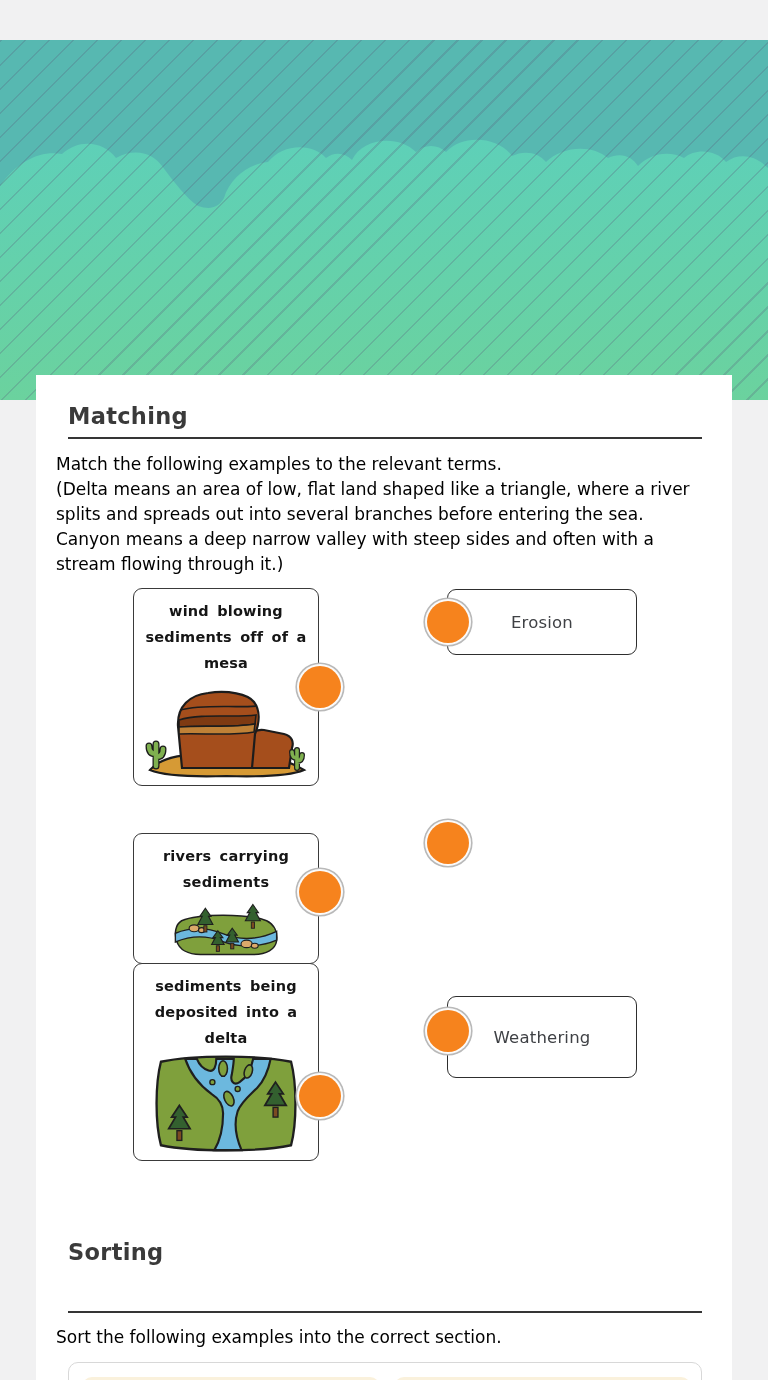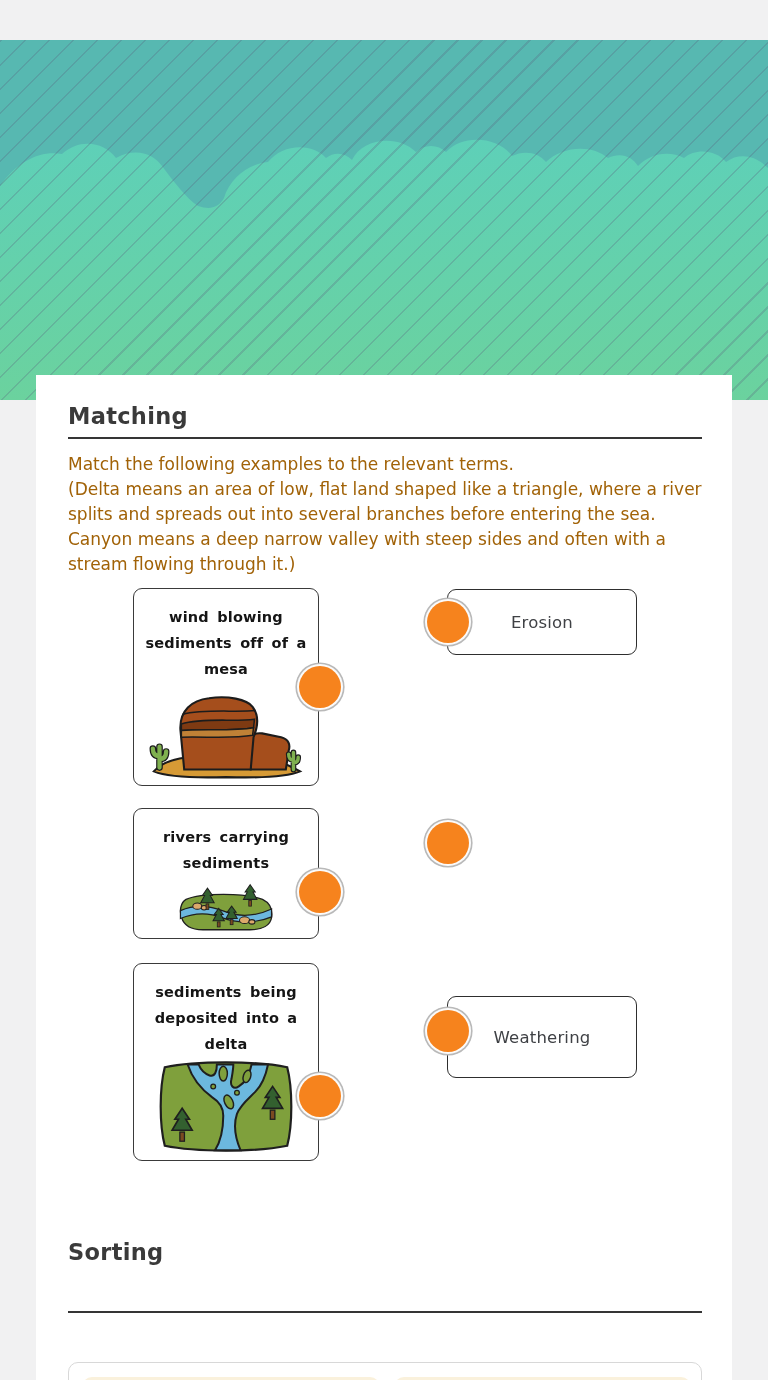--- a/index.html
+++ b/index.html
@@ -10,25 +10,25 @@
   
   .header { position:absolute; left:0; top:0; width:768px; height:360px; overflow:hidden; background:#57b8b1; }
   .header svg { display:block; }
   .stripes { position:absolute; inset:0;
     background:repeating-linear-gradient(135deg, rgba(88,94,124,.25) 0px, rgba(88,94,124,.25) 1.6px, transparent 1.6px, transparent 17px); }
 
   
   .sheet { position:absolute; left:36px; top:335px; width:696px; height:1045px; background:#ffffff; }
   .h-title { position:absolute; left:32px; font-size:22.5px; font-weight:600; color:#3a3a3a; letter-spacing:.3px; }
   .rule { position:absolute; left:32px; width:634px; height:0; border-top:2px solid #353535; }
-  .para { position:absolute; left:32px; width:640px; font-size:17px; line-height:25px; color:#a16207; }
+  .para { position:absolute; left:20px; width:640px; font-size:17px; line-height:25px; color:#000000; }
 
   
   .img-card { position:absolute; left:97px; width:186px; background:#fff; border:1.6px solid #3a3a3a;
-    border-radius:9px; display:flex; flex-direction:column; align-items:center; padding:15px 8px 6px; }
+    border-radius:9px; display:flex; flex-direction:column; align-items:center; padding:9px 8px 6px; }
   .img-card .cap { font-weight:700; font-size:14.5px; line-height:26px; text-align:center; color:#151515;
     letter-spacing:.2px; word-spacing:3px; }
   .img-card svg { margin-top:2px; }
 
   
   .term { position:absolute; left:411px; width:190px; border:1.6px solid #2e2e2e; border-radius:9px; background:#fff;
     display:flex; align-items:center; justify-content:center; font-size:16.5px; color:#3f4145; letter-spacing:.2px; }
 
   
   .dot { position:absolute; width:42px; height:42px; border-radius:50%; background:#f6831d;
@@ -88,21 +88,21 @@
         <path d="M37,42 C60,35 92,40 114,37 L113,46 C90,50 60,47 37,49 Z" fill="#7E3A12" stroke="#1c1c1c" stroke-width="1.6"></path>
         <path d="M37,49 C60,47 90,50 113,46 L112,54 C90,58 60,55 37,56 Z" fill="#C08136" stroke="#1c1c1c" stroke-width="1.6"></path>
         <path d="M38,32 C62,26 92,30 115,28" fill="none" stroke="#1c1c1c" stroke-width="1.6"></path>
         <path d="M14,88 L14,66 M14,76 C9,76 7,73 7,68 M14,79 C19,79 21,76 21,71" fill="none" stroke="#1c1c1c" stroke-width="7" stroke-linecap="round"></path>
         <path d="M14,88 L14,66 M14,76 C9,76 7,73 7,68 M14,79 C19,79 21,76 21,71" fill="none" stroke="#7FB04F" stroke-width="4.5" stroke-linecap="round"></path>
         <path d="M155,90 L155,72 M155,80 C151,80 150,78 150,74 M155,83 C159,83 160,80 160,77" fill="none" stroke="#1c1c1c" stroke-width="6" stroke-linecap="round"></path>
         <path d="M155,90 L155,72 M155,80 C151,80 150,78 150,74 M155,83 C159,83 160,80 160,77" fill="none" stroke="#7FB04F" stroke-width="3.6" stroke-linecap="round"></path>
       </svg>
     </div>
 
-    <div class="img-card" style="top:433px; height:131px">
+    <div class="img-card" style="top:458px; height:131px">
       <div class="cap">rivers carrying sediments</div>
       <svg width="170" height="96" viewBox="0 0 170 96">
         <path d="M14,38 C4,44 2,58 6,70 C10,84 24,92 44,92 L128,92 C150,92 164,84 166,70 C168,56 162,44 150,38 C120,26 40,26 14,38 Z" fill="#7FA03C" stroke="#1f1f1f" stroke-width="2.4"></path>
         <path d="M4,58 C30,47 56,49 81,59 C106,69 136,69 166,55 L166,69 C138,81 104,81 79,71 C54,61 30,61 4,72 Z" fill="#6CB8DE" stroke="#1f1f1f" stroke-width="2.2"></path>
         <ellipse cx="34" cy="50" rx="8" ry="5.5" fill="#DCA96B" stroke="#1f1f1f" stroke-width="1.8"></ellipse>
         <ellipse cx="46" cy="53" rx="5" ry="4" fill="#DCA96B" stroke="#1f1f1f" stroke-width="1.8"></ellipse>
         <ellipse cx="118" cy="75" rx="9" ry="6" fill="#DCA96B" stroke="#1f1f1f" stroke-width="1.8"></ellipse>
         <ellipse cx="131" cy="78" rx="5.5" ry="4" fill="#DCA96B" stroke="#1f1f1f" stroke-width="1.8"></ellipse>
         <g transform="translate(52,48)">
           <rect x="-2.5" y="-2" width="5" height="10" fill="#7B4A21" stroke="#1f1f1f" stroke-width="1.4"></rect>
@@ -153,20 +153,21 @@
 
     <div class="dot" style="left:284px; top:312px"></div>
     <div class="dot" style="left:284px; top:517px"></div>
     <div class="dot" style="left:284px; top:721px"></div>
     <div class="dot" style="left:412px; top:247px"></div>
     <div class="dot" style="left:412px; top:468px"></div>
     <div class="dot" style="left:412px; top:656px"></div>
 
     <div class="h-title" style="top:864px">Sorting</div>
     <div class="rule" style="top:936px"></div>
+    <div class="para" style="top:950px">Sort the following examples into the correct section.</div>
 
     <div class="sort-box">
       <div class="bin bin-left">
         <div class="drop">
           <svg class="sliver" style="left:173px; top:15px" width="105" height="20" viewBox="0 0 105 20">
             <path d="M2,20 C8,8 20,2 34,4 C42,-2 58,-2 66,4 C82,0 96,8 103,20 Z" fill="#6DA62F" stroke="#161616" stroke-width="2.4"></path>
             <path d="M50,2 C48,8 46,14 42,20 M18,14 C26,9 36,9 44,12 M62,8 C72,6 84,9 92,14" fill="none" stroke="#161616" stroke-width="1.5"></path>
           </svg>
         </div>
       </div>

